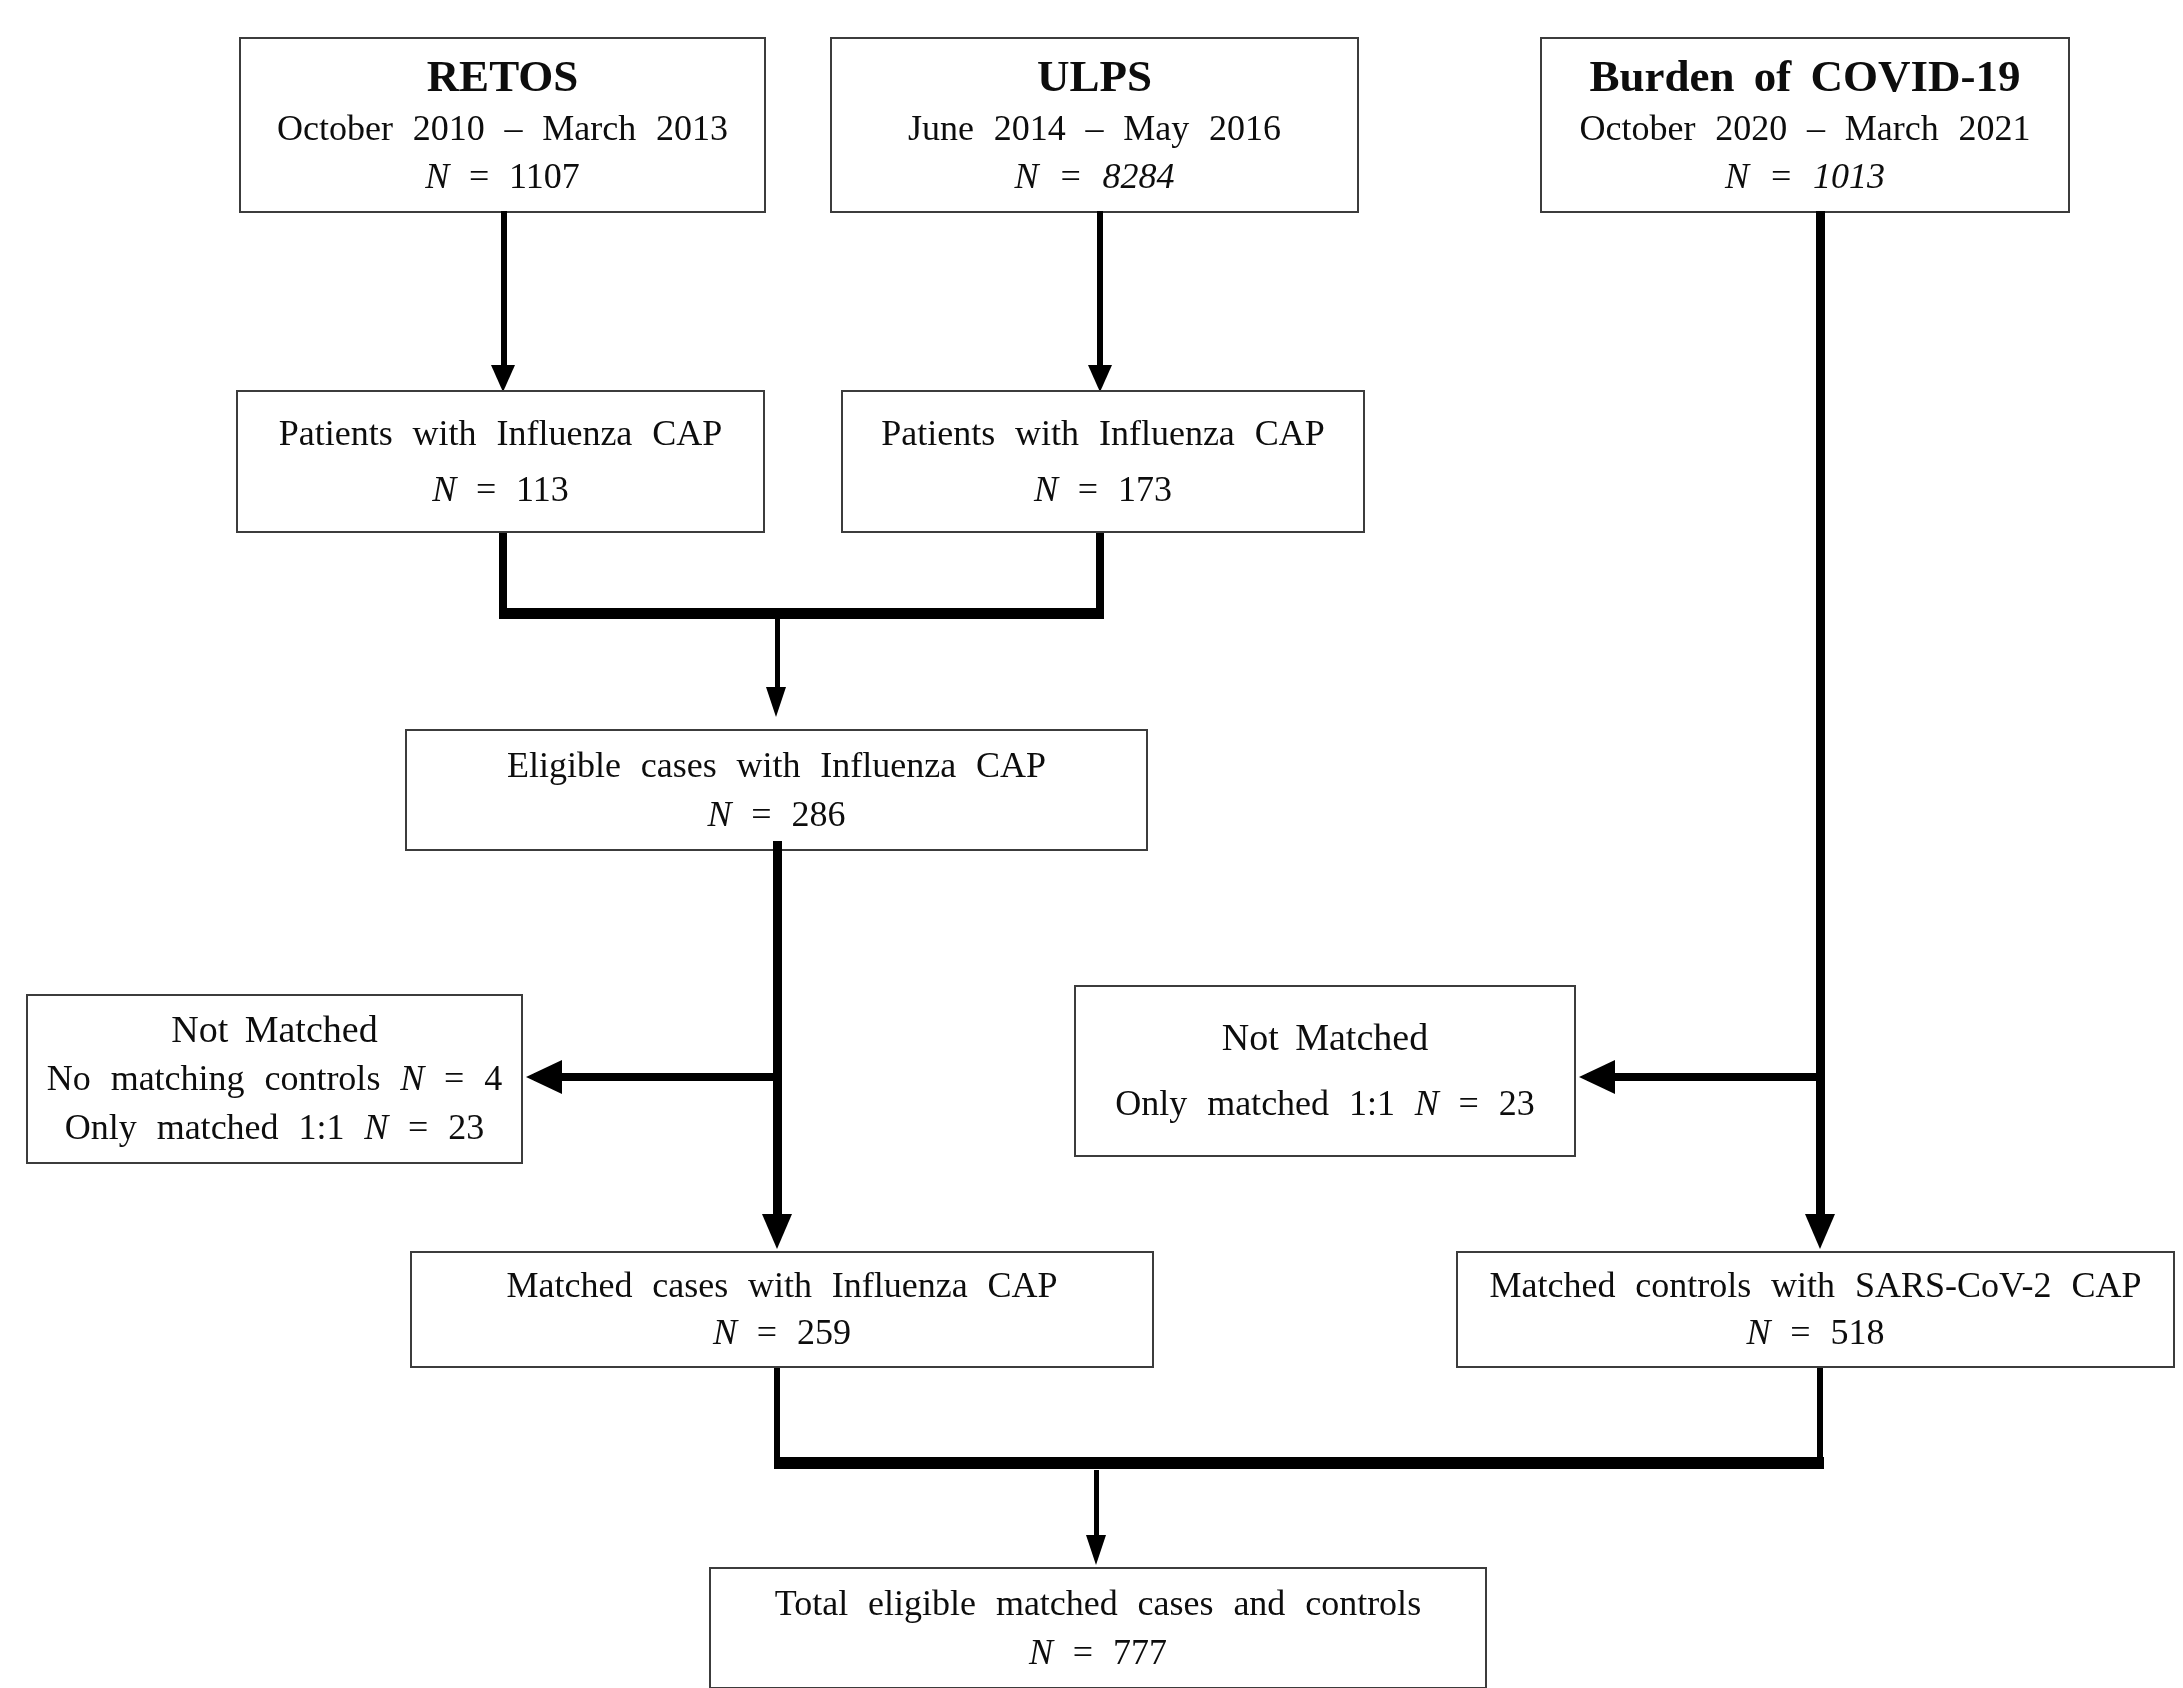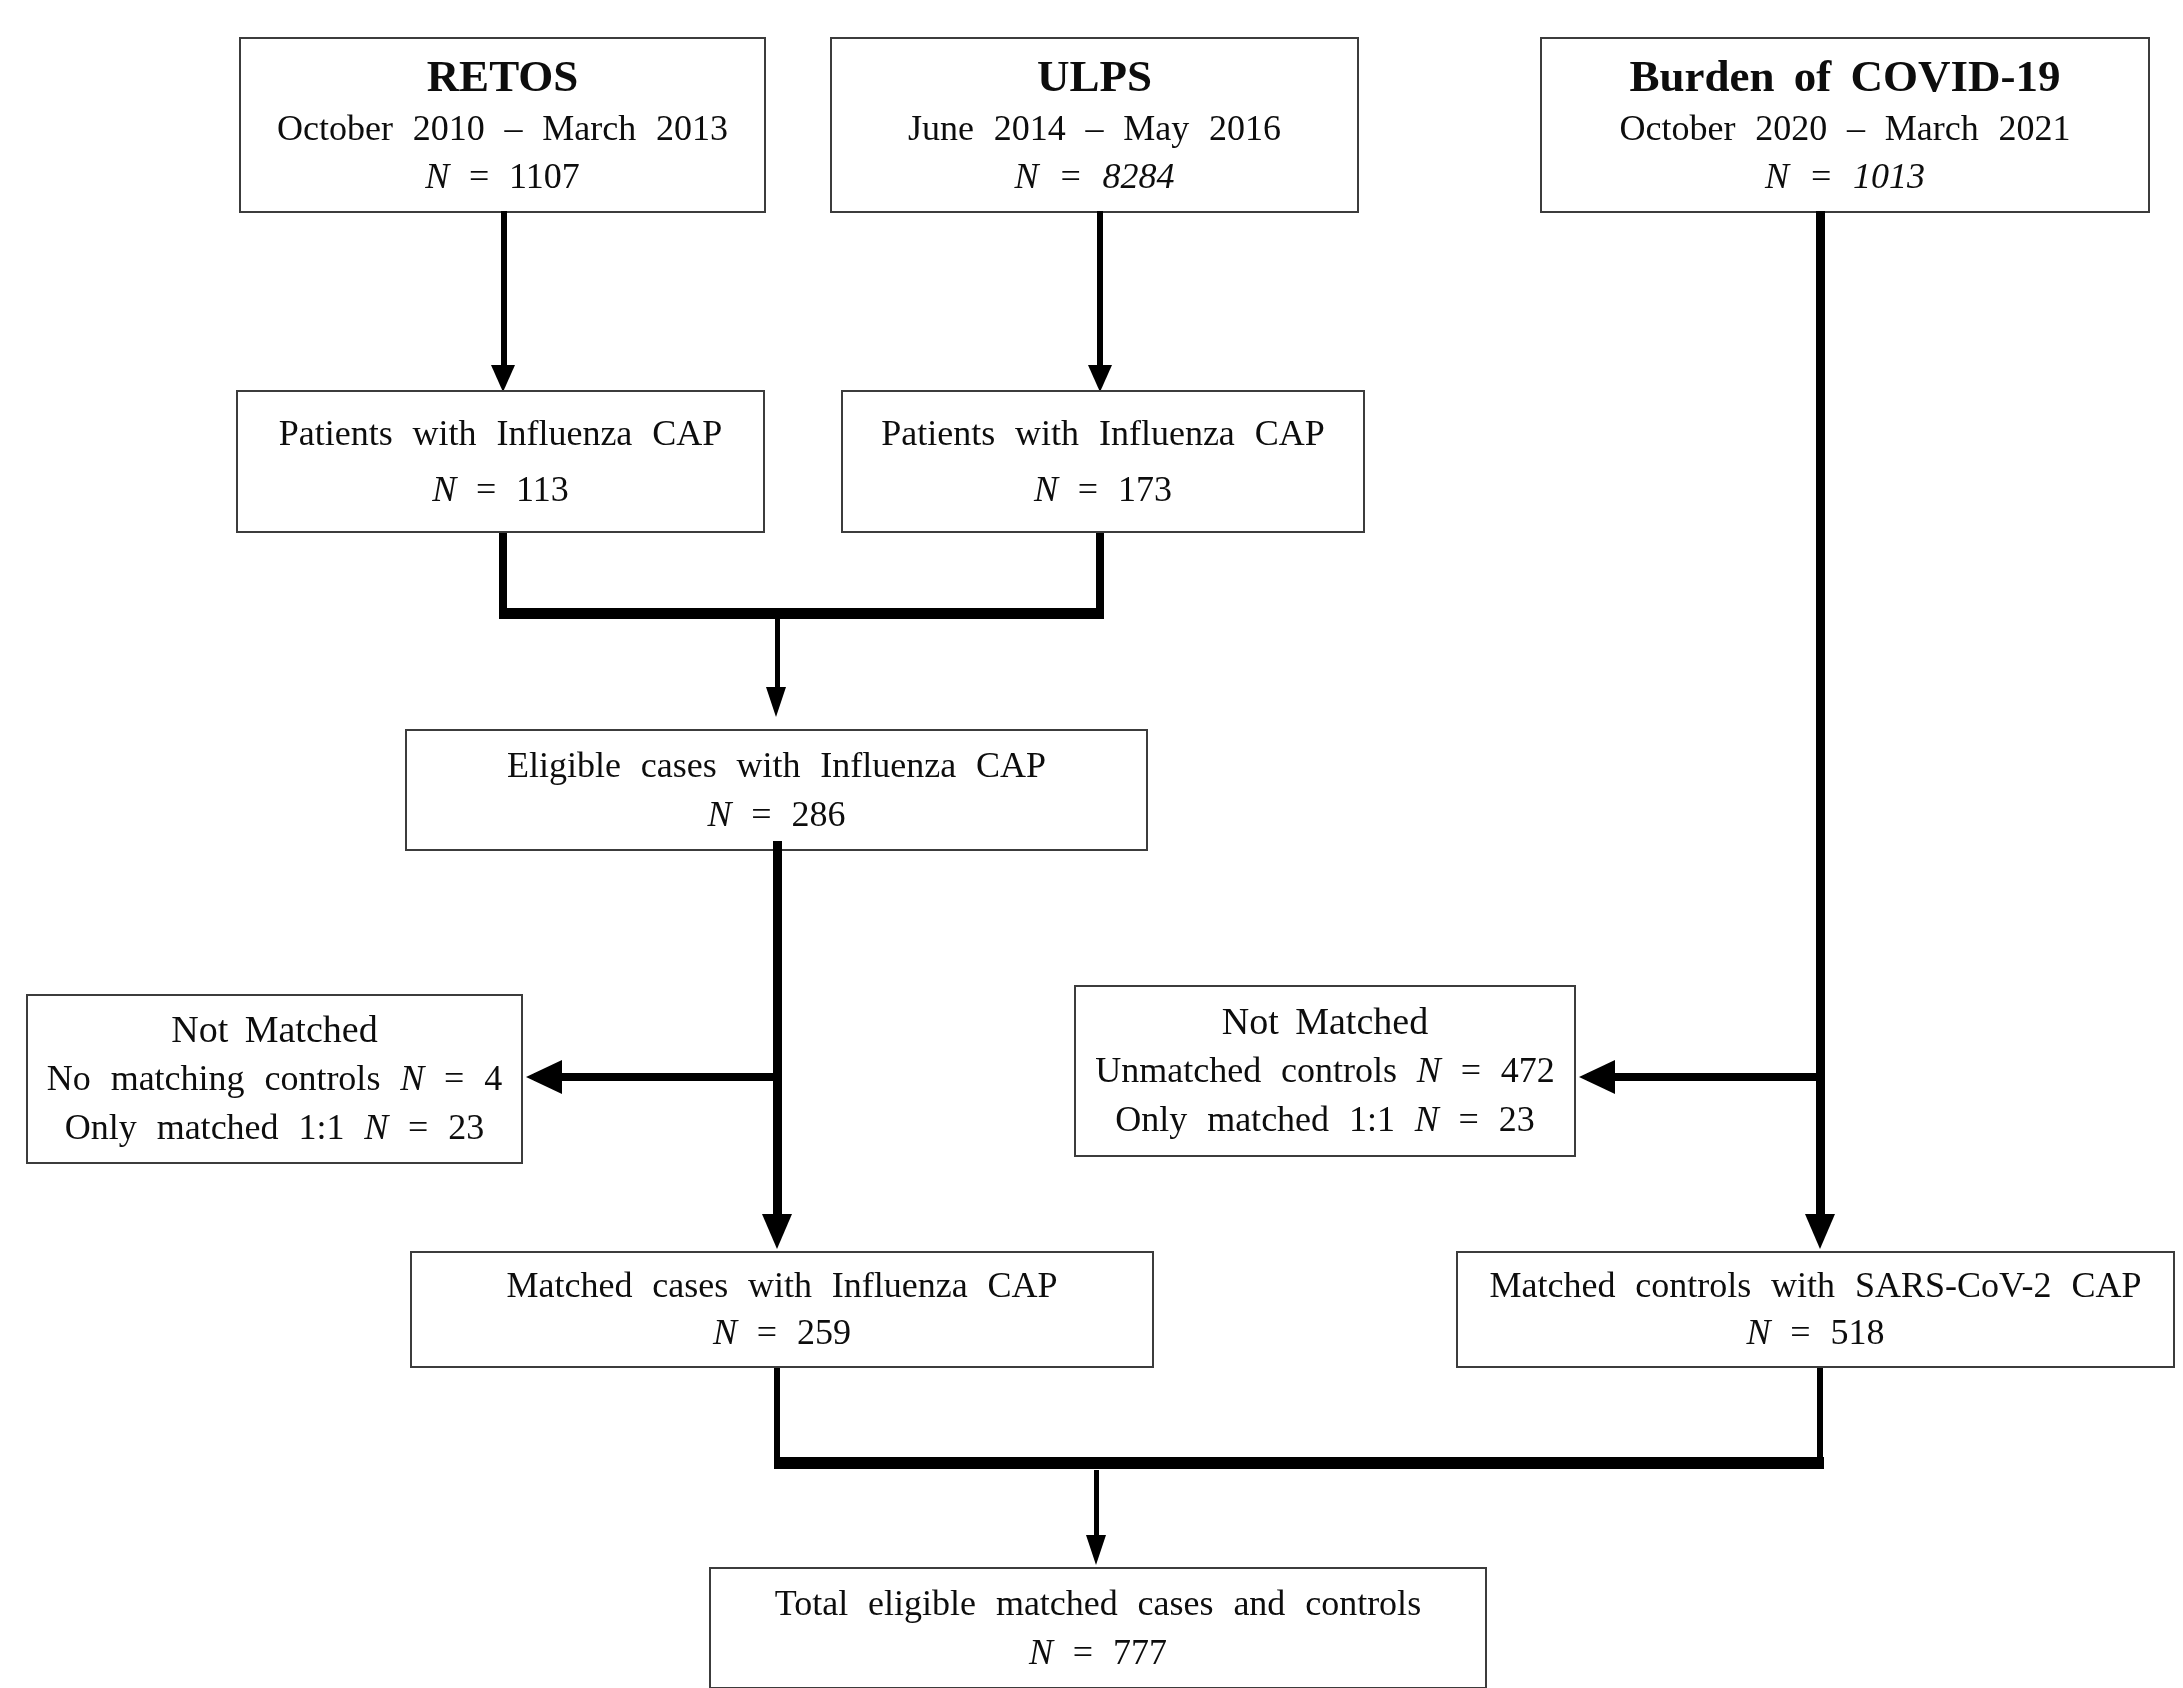--- a/index.html
+++ b/index.html
@@ -103,21 +103,21 @@
     </div>
     <div class="bline">
       <span>June 2014 – May 2016</span>
     </div>
     <div class="bline">
       <span class="ni">N</span>
       <span class="ni">= 8284</span>
     </div>
   </div>
 
-  <div class="box" style="left:1540px; top:17px; width:610px; height:176px;">
+  <div class="box" style="left:1540px; top:17px; width:530px; height:176px;">
     <div class="btitle">
       <span>Burden of COVID-19</span>
     </div>
     <div class="bline">
       <span>October 2020 – March 2021</span>
     </div>
     <div class="bline">
       <span class="ni">N</span>
       <span class="ni">= 1013</span>
     </div>
@@ -191,25 +191,20 @@
       <span class="ni">N</span>
       <span>= 23</span>
     </div>
   </div>
 
   <div class="box" style="left:1074px; top:965px; width:502px; height:172px; border-width:2px;">
     <div class="bsubtitle">
       <span>Not Matched</span>
     </div>
     <div class="bline">
-      <span>Unmatched controls</span>
-      <span class="ni">N</span>
-      <span>= 472</span>
-    </div>
-    <div class="bline">
       <span>Only matched 1:1</span>
       <span class="ni">N</span>
       <span>= 23</span>
     </div>
   </div>
 
   <div class="box" style="left:410px; top:1231px; width:744px; height:117px;">
     <div class="bline">
       <span>Matched cases with Influenza CAP</span>
     </div>

